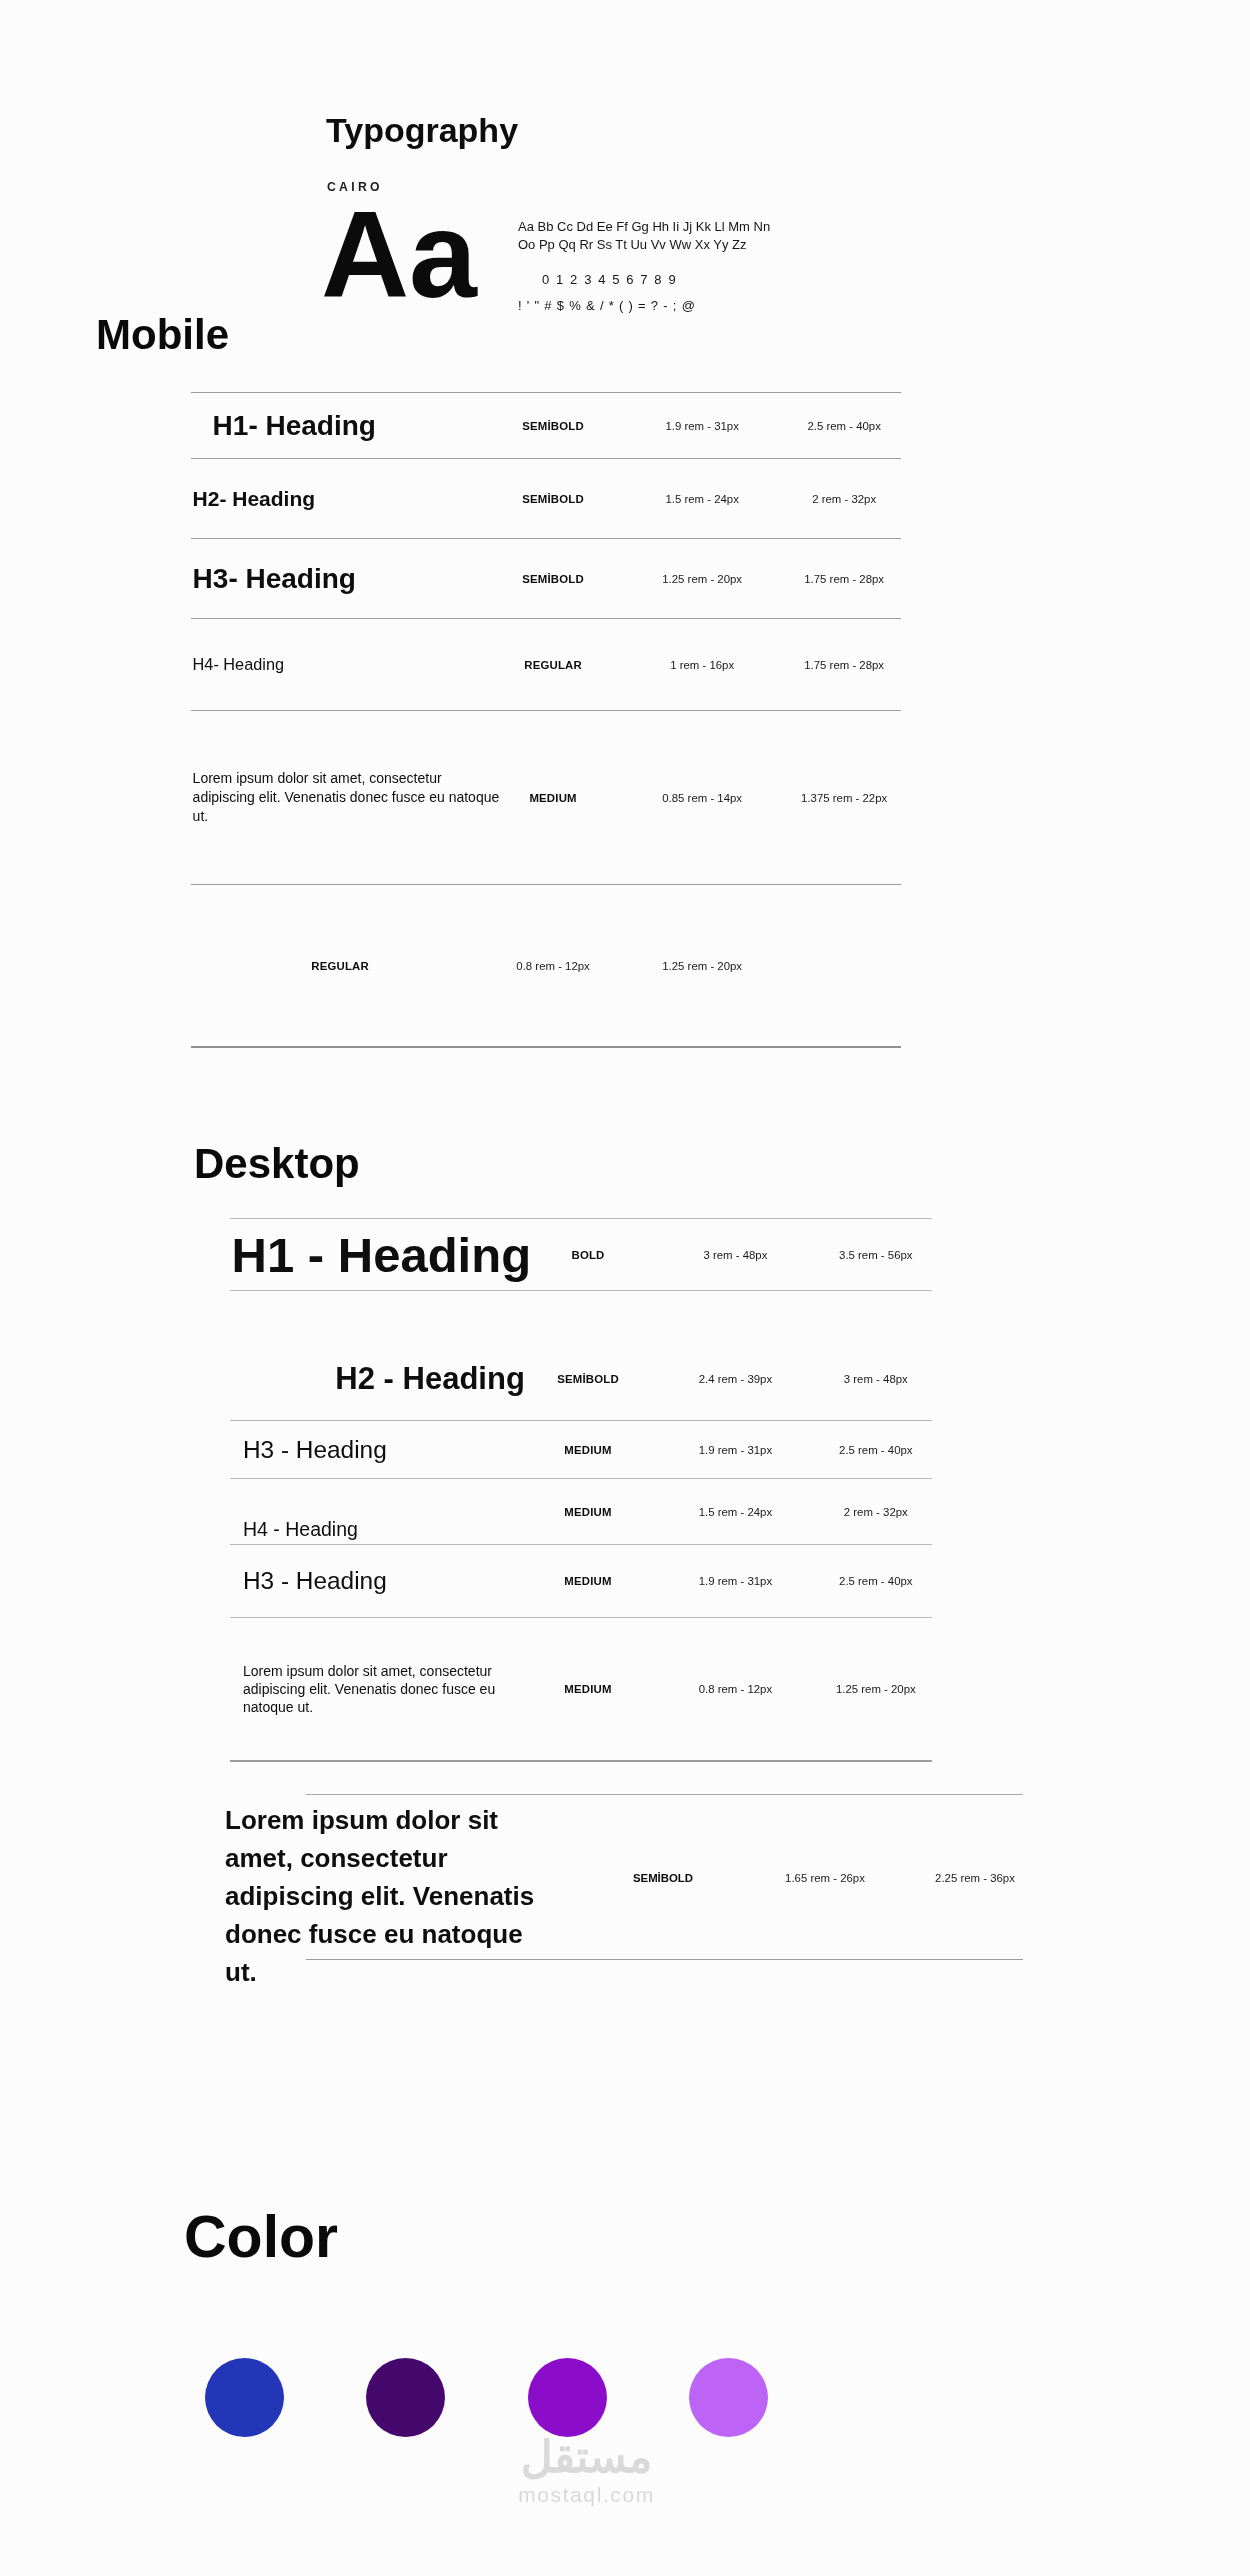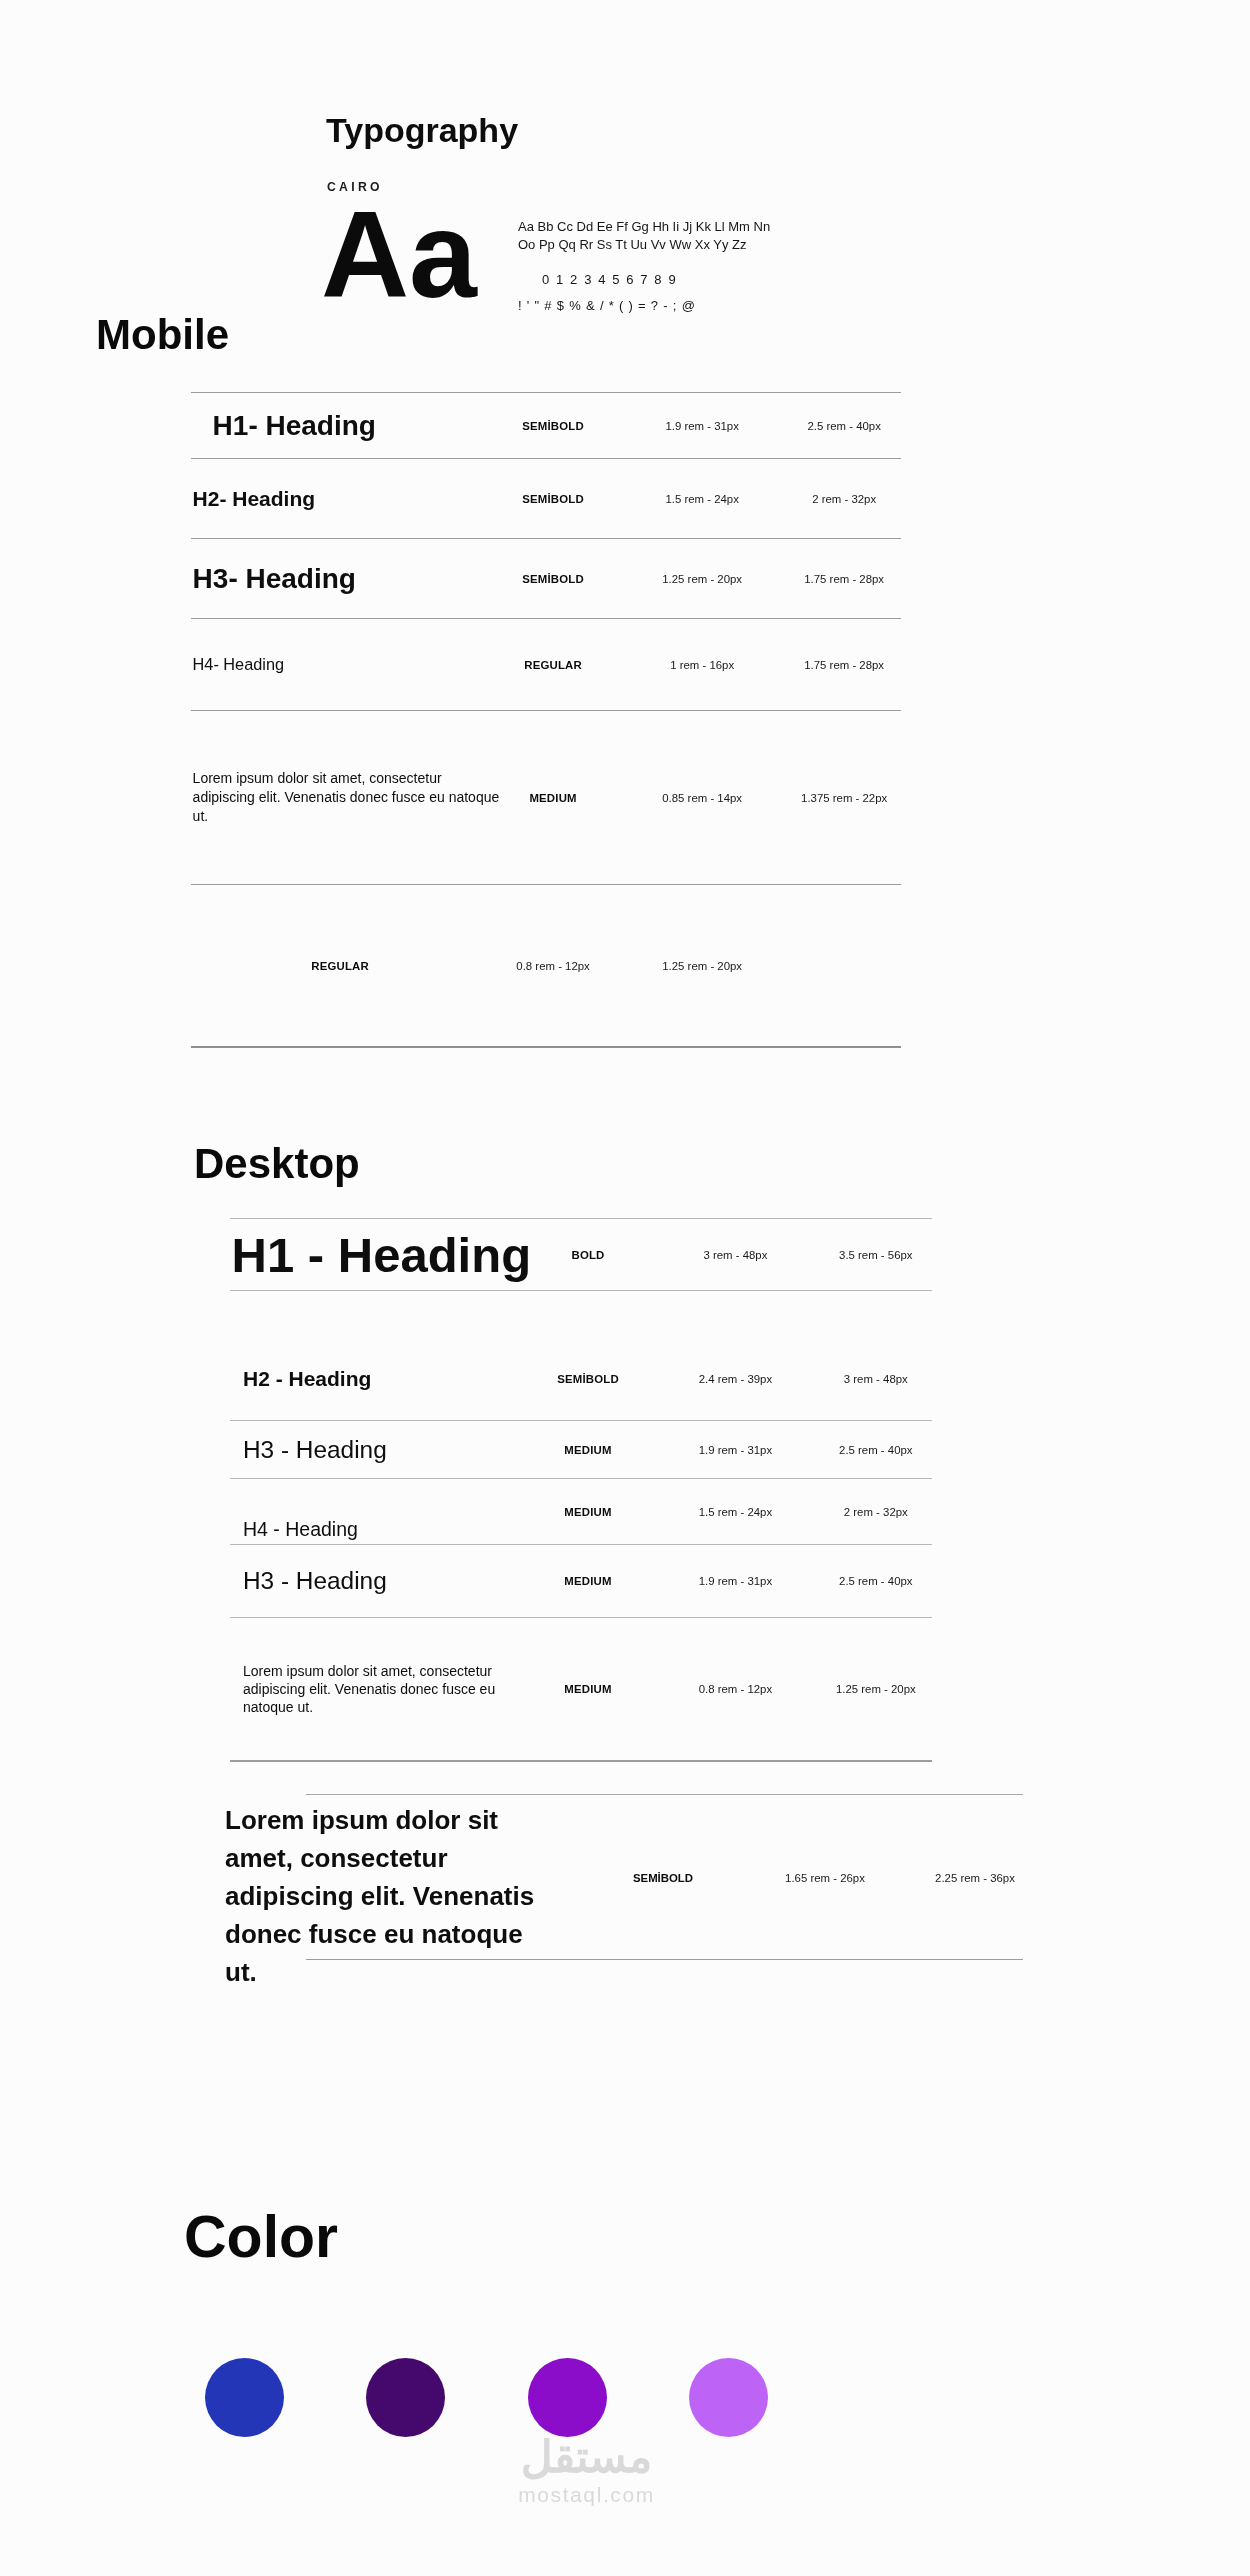--- a/index.html
+++ b/index.html
@@ -41,21 +41,21 @@
   .d-r6 { height:142px; border-bottom:2.4px solid #9c9c9c; }
 
   .label { white-space:pre; color:#0e0e0e; padding-left:1.6px; }
   .h-m1 { font-size:28px; font-weight:700;margin-left:20px; }
   .h-m2 { font-size:21px; font-weight:700; }
   .h-m3 { font-size:28px; font-weight:700; }
   .h-m4 { font-size:16.3px; font-weight:400; }
   .p-tight { font-size:14px; font-weight:400; line-height:19px; }
   .p-loose { font-size:14px; font-weight:400; line-height:28.5px; }
   .h-d1 { font-size:49px; font-weight:700; }
-  .h-d2 { font-size:21px; font-weight:700; padding-left:13px; }
+  .h-d2 { font-size:31px; font-weight:700; padding-left:13px;text-align:right; }
   .h-d3 { font-size:24.4px; font-weight:500; padding-left:13px; }
   .h-d4 { font-size:19.5px; font-weight:500; padding-left:13px;margin-top:36px; }
   .p-desk { font-size:14px; font-weight:400; line-height:18px; padding-left:13px; }
 
   .weight-cell { font-size:11.4px; font-weight:700; justify-self:center; letter-spacing:0.2px; color:#0c0c0c; white-space:nowrap; }
   .value-cell  { font-size:11.4px; font-weight:400; justify-self:center; color:#1a1a1a; white-space:nowrap; }
 
   #subheading { left:225px; top:1794px; width:798px; height:195px; }
   #subheading .line-top    { position:absolute; left:81px; right:0; top:0;     border-top:1.6px solid #a8a8a8; }
   #subheading .line-bottom { position:absolute; left:81px; right:0; top:165px; border-top:1.6px solid #9c9c9c; }

